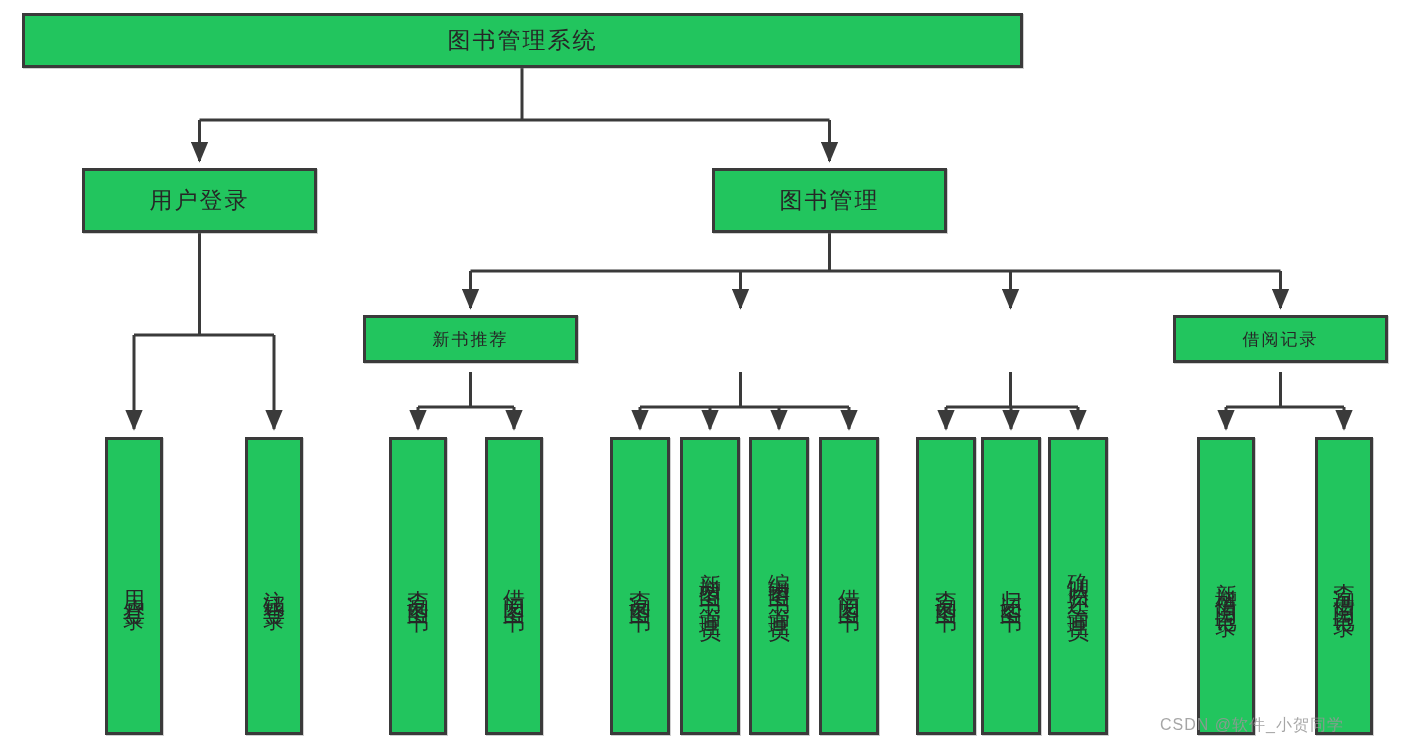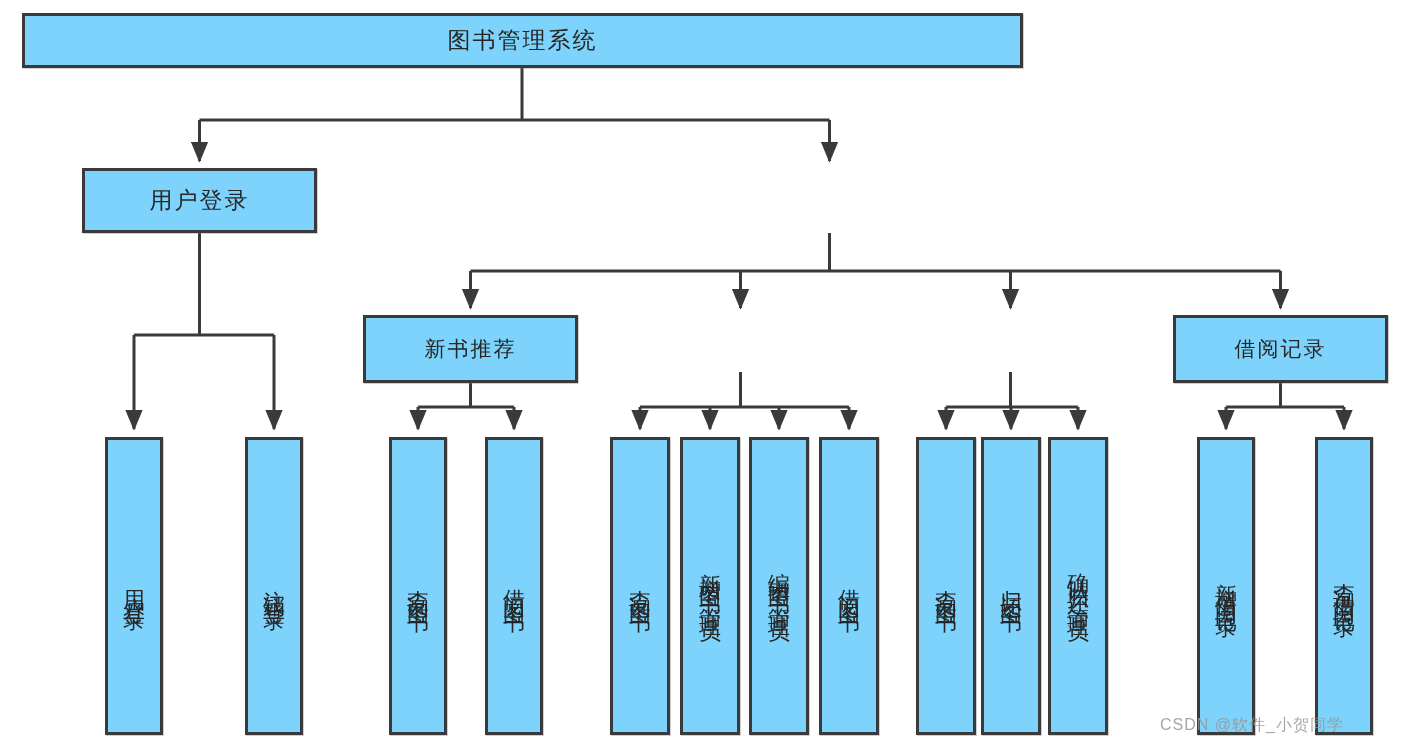--- a/index.html
+++ b/index.html
@@ -12,35 +12,35 @@
     overflow: hidden;
   }
   #connectors {
     position: absolute;
     left: 0; top: 0;
     width: 1405px; height: 747px;
   }
   .node {
     position: absolute;
     box-sizing: border-box;
-    background: #7dd3fc;
+    background: #22c55e;
     border: 3px solid #3a3a3a;
     color: #262626;
     display: flex;
     align-items: center;
     justify-content: center;
     box-shadow: 1px 1px 0 rgba(120,120,120,0.35);
   }
   .node-root {
     left: 22px; top: 13px; width: 1001px; height: 55px;
     font-size: 23px;
     letter-spacing: 2px;
   }
   .node-l2 { top: 168px; width: 235px; height: 65px; font-size: 23px; letter-spacing: 2px; }
-  .node-l3 { top: 315px; width: 215px; height: 68px; font-size: 21px; letter-spacing: 2px; }
+  .node-l3 { top: 315px; width: 215px; height: 48px; font-size: 17px; letter-spacing: 2px; }
   .leaf { top: 437px; height: 298px; }
   .vtext {
     writing-mode: vertical-rl;
     text-orientation: mixed;
     font-size: 22px;
     letter-spacing: 7px;
     line-height: 1;
     white-space: nowrap;
   }
   .watermark {
@@ -111,20 +111,23 @@
     </g>
   </svg>
 
   <div class="node node-root">
     <span>图书管理系统</span>
   </div>
 
   <div class="node node-l2" style="left:82px">
     <span>用户登录</span>
   </div>
+  <div class="node node-l2" style="left:712px">
+    <span>图书管理</span>
+  </div>
 
   <div class="node node-l3" style="left:363px">
     <span>新书推荐</span>
   </div>
   <div class="node node-l3" style="left:1173px">
     <span>借阅记录</span>
   </div>
 
   <div class="node leaf" style="left:105px;width:58px">
     <span class="vtext">用户登录</span>

